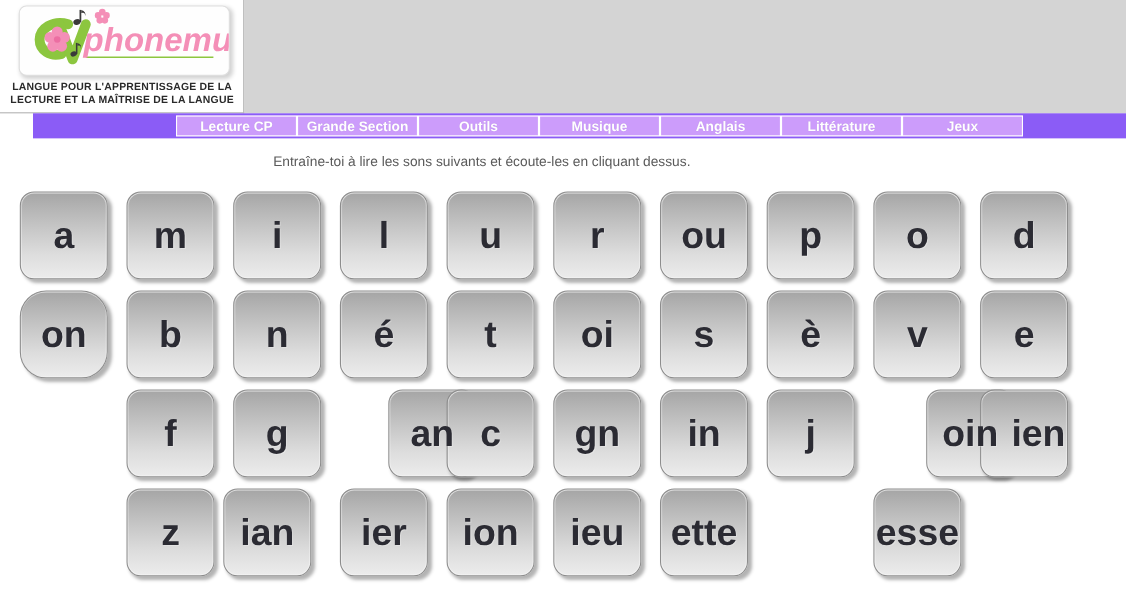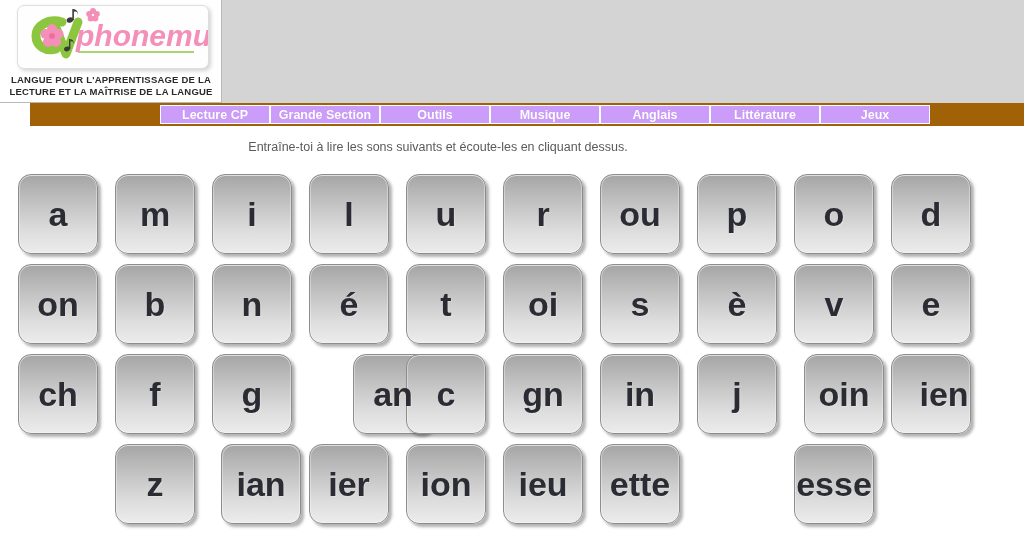--- a/index.html
+++ b/index.html
@@ -50,21 +50,21 @@
     line-height: 12px;
     letter-spacing: 0.2px;
   }
 
   
   .nav {
     position: absolute;
     left: 30px; top: 103px;
     width: 994px;
     height: 23px;
-    background: #a16207;
+    background: #8b5cf6;
     display: flex;
     align-items: stretch;
   }
   .nav-spacer { width: 130px; flex: 0 0 130px; }
   .nav-item {
     flex: 0 0 110px;
     margin: 2px 0 2px 0;
     border: 1px solid #ffffff;
     color: #ffffff;
     font-size: 12.5px;
@@ -236,21 +236,21 @@
           <span class="key-label">p</span>
         </div>
         <div class="key" style="left: 776px;">
           <span class="key-label">o</span>
         </div>
         <div class="key" style="left: 873px;">
           <span class="key-label">d</span>
         </div>
       </div>
       <div class="row">
-        <div class="key" style="left: 0px;">
+        <div class="key" style="left: 0px; border-radius: 24px;">
           <span class="key-label">on</span>
         </div>
         <div class="key" style="left: 97px;">
           <span class="key-label">b</span>
         </div>
         <div class="key" style="left: 194px;">
           <span class="key-label">n</span>
         </div>
         <div class="key" style="left: 291px;">
           <span class="key-label">é</span>
@@ -268,23 +268,20 @@
           <span class="key-label">è</span>
         </div>
         <div class="key" style="left: 776px;">
           <span class="key-label">v</span>
         </div>
         <div class="key" style="left: 873px;">
           <span class="key-label">e</span>
         </div>
       </div>
       <div class="row">
-        <div class="key" style="left: 0px;">
-          <span class="key-label">ch</span>
-        </div>
         <div class="key" style="left: 97px;">
           <span class="key-label">f</span>
         </div>
         <div class="key" style="left: 194px;">
           <span class="key-label">g</span>
         </div>
         <div class="key" style="left: 291px; margin-left: 44px;">
           <span class="key-label">an</span>
         </div>
         <div class="key" style="left: 388px;">
@@ -292,32 +289,32 @@
         </div>
         <div class="key" style="left: 485px;">
           <span class="key-label">gn</span>
         </div>
         <div class="key" style="left: 582px;">
           <span class="key-label">in</span>
         </div>
         <div class="key" style="left: 679px;">
           <span class="key-label">j</span>
         </div>
-        <div class="key" style="left: 786px;">
+        <div class="key" style="left: 824px;">
           <span class="key-label">oin</span>
         </div>
         <div class="key" style="left: 873px; padding-left: 26px;">
           <span class="key-label">ien</span>
         </div>
       </div>
       <div class="row">
         <div class="key" style="left: 97px;">
           <span class="key-label">z</span>
         </div>
-        <div class="key" style="left: 203px; border-radius: 11px;">
+        <div class="key" style="left: 185px;">
           <span class="key-label">ian</span>
         </div>
         <div class="key" style="left: 291px;">
           <span class="key-label">ier</span>
         </div>
         <div class="key" style="left: 388px;">
           <span class="key-label">ion</span>
         </div>
         <div class="key" style="left: 485px;">
           <span class="key-label">ieu</span>

